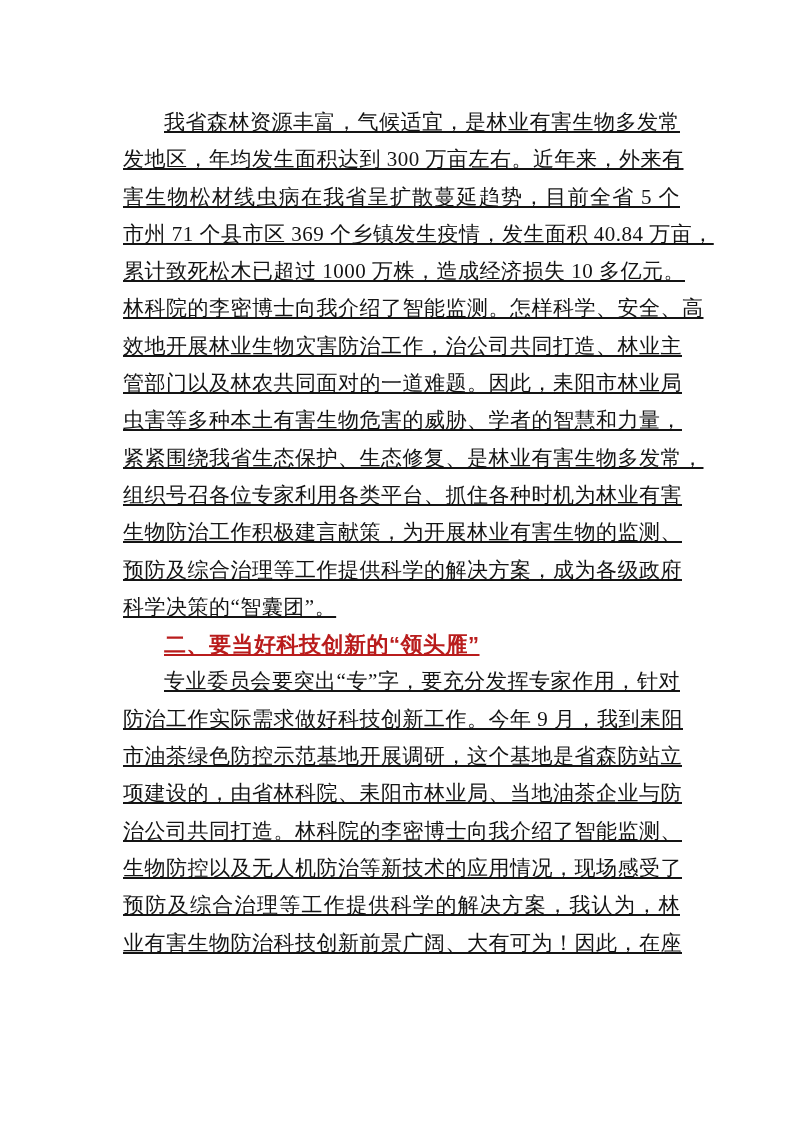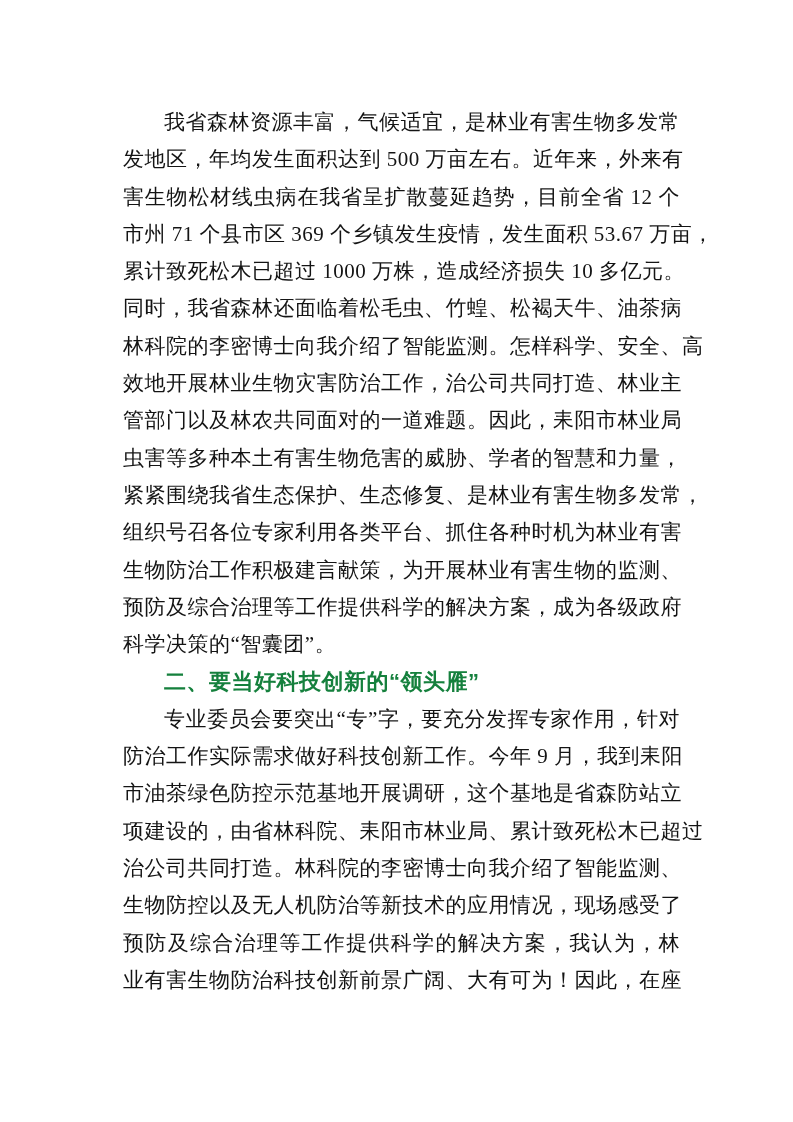--- a/index.html
+++ b/index.html
@@ -24,61 +24,61 @@
   }
   .ln {
     height: 37.3px;
     line-height: 37.3px;
     font-size: 21px;
     letter-spacing: 0.5px;
     white-space: nowrap;
     text-align: justify;
     text-align-last: justify;
     overflow: visible;
+    text-decoration: underline;
   }
   .ln.ind {
     text-indent: 41px;
   }
   .ln.end {
     text-align: center;
     text-align-last: left;
   }
   .ln.head {
     font-family: "Liberation Sans", "DejaVu Sans", sans-serif;
     font-weight: bold;
     font-size: 22px;
-    color: #15803d;
+    color: #b91c1c;
     text-align: left;
     text-align-last: left;
     text-indent: 41px;
   }
 </style>
 </head>
 <body>
 
 <div class="page">
   <div class="text-block">
     <div class="ln ind">我省森林资源丰富，气候适宜，是林业有害生物多发常</div>
-    <div class="ln">发地区，年均发生面积达到 500 万亩左右。近年来，外来有</div>
-    <div class="ln">害生物松材线虫病在我省呈扩散蔓延趋势，目前全省 12 个</div>
-    <div class="ln">市州 71 个县市区 369 个乡镇发生疫情，发生面积 53.67 万亩，</div>
+    <div class="ln">发地区，年均发生面积达到 300 万亩左右。近年来，外来有</div>
+    <div class="ln">害生物松材线虫病在我省呈扩散蔓延趋势，目前全省 5 个</div>
+    <div class="ln">市州 71 个县市区 369 个乡镇发生疫情，发生面积 40.84 万亩，</div>
     <div class="ln">累计致死松木已超过 1000 万株，造成经济损失 10 多亿元。</div>
-    <div class="ln">同时，我省森林还面临着松毛虫、竹蝗、松褐天牛、油茶病</div>
     <div class="ln">林科院的李密博士向我介绍了智能监测。怎样科学、安全、高</div>
     <div class="ln">效地开展林业生物灾害防治工作，治公司共同打造、林业主</div>
     <div class="ln">管部门以及林农共同面对的一道难题。因此，耒阳市林业局</div>
     <div class="ln">虫害等多种本土有害生物危害的威胁、学者的智慧和力量，</div>
     <div class="ln">紧紧围绕我省生态保护、生态修复、是林业有害生物多发常，</div>
     <div class="ln">组织号召各位专家利用各类平台、抓住各种时机为林业有害</div>
     <div class="ln">生物防治工作积极建言献策，为开展林业有害生物的监测、</div>
     <div class="ln">预防及综合治理等工作提供科学的解决方案，成为各级政府</div>
     <div class="ln end">科学决策的“智囊团”。</div>
     <div class="ln head">二、要当好科技创新的“领头雁”</div>
     <div class="ln ind">专业委员会要突出“专”字，要充分发挥专家作用，针对</div>
     <div class="ln">防治工作实际需求做好科技创新工作。今年 9 月，我到耒阳</div>
     <div class="ln">市油茶绿色防控示范基地开展调研，这个基地是省森防站立</div>
-    <div class="ln">项建设的，由省林科院、耒阳市林业局、累计致死松木已超过</div>
+    <div class="ln">项建设的，由省林科院、耒阳市林业局、当地油茶企业与防</div>
     <div class="ln">治公司共同打造。林科院的李密博士向我介绍了智能监测、</div>
     <div class="ln">生物防控以及无人机防治等新技术的应用情况，现场感受了</div>
     <div class="ln">预防及综合治理等工作提供科学的解决方案，我认为，林</div>
     <div class="ln">业有害生物防治科技创新前景广阔、大有可为！因此，在座</div>
   </div>
 </div>
 
 </body></html>

